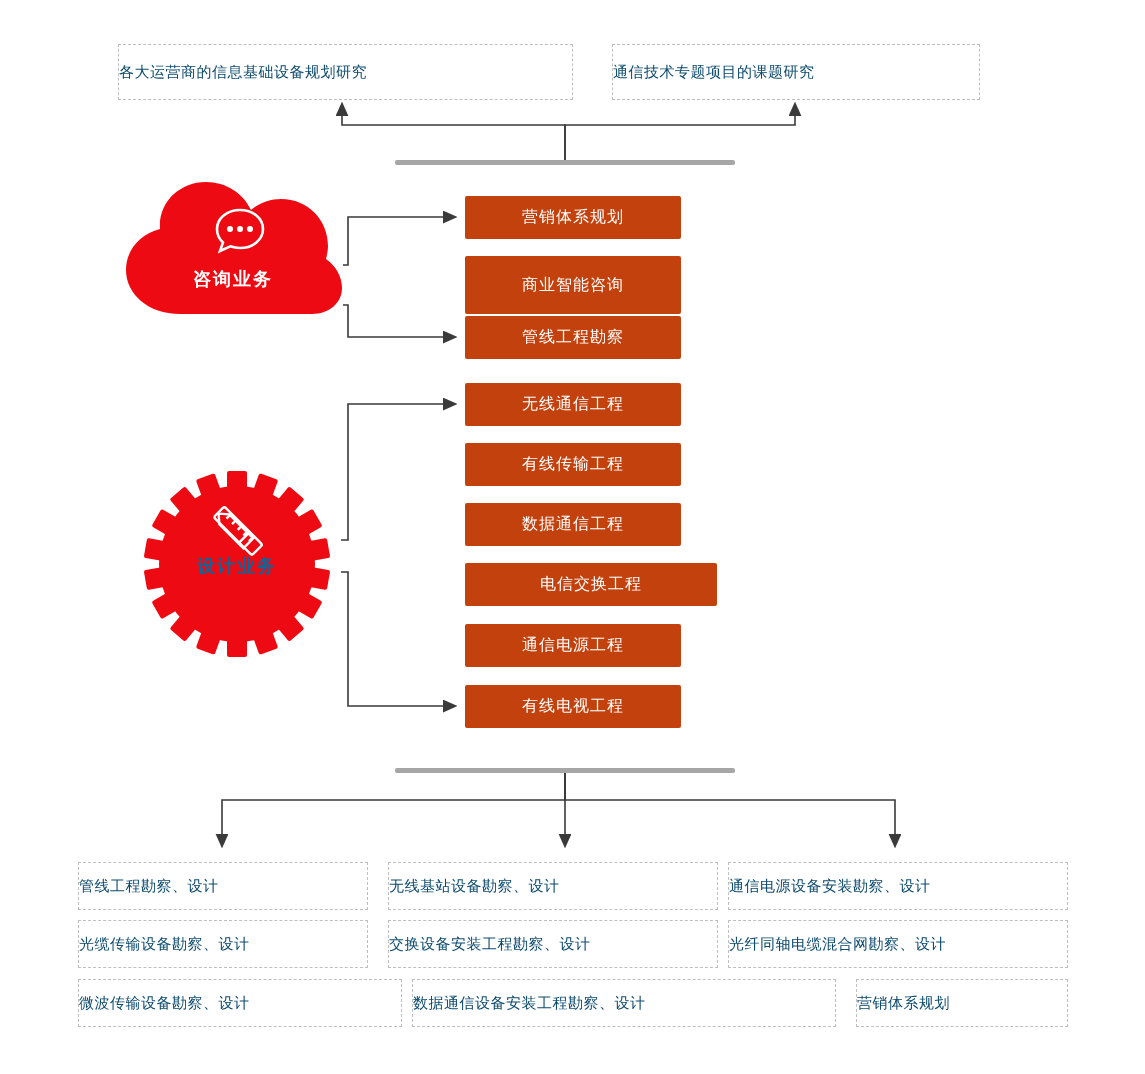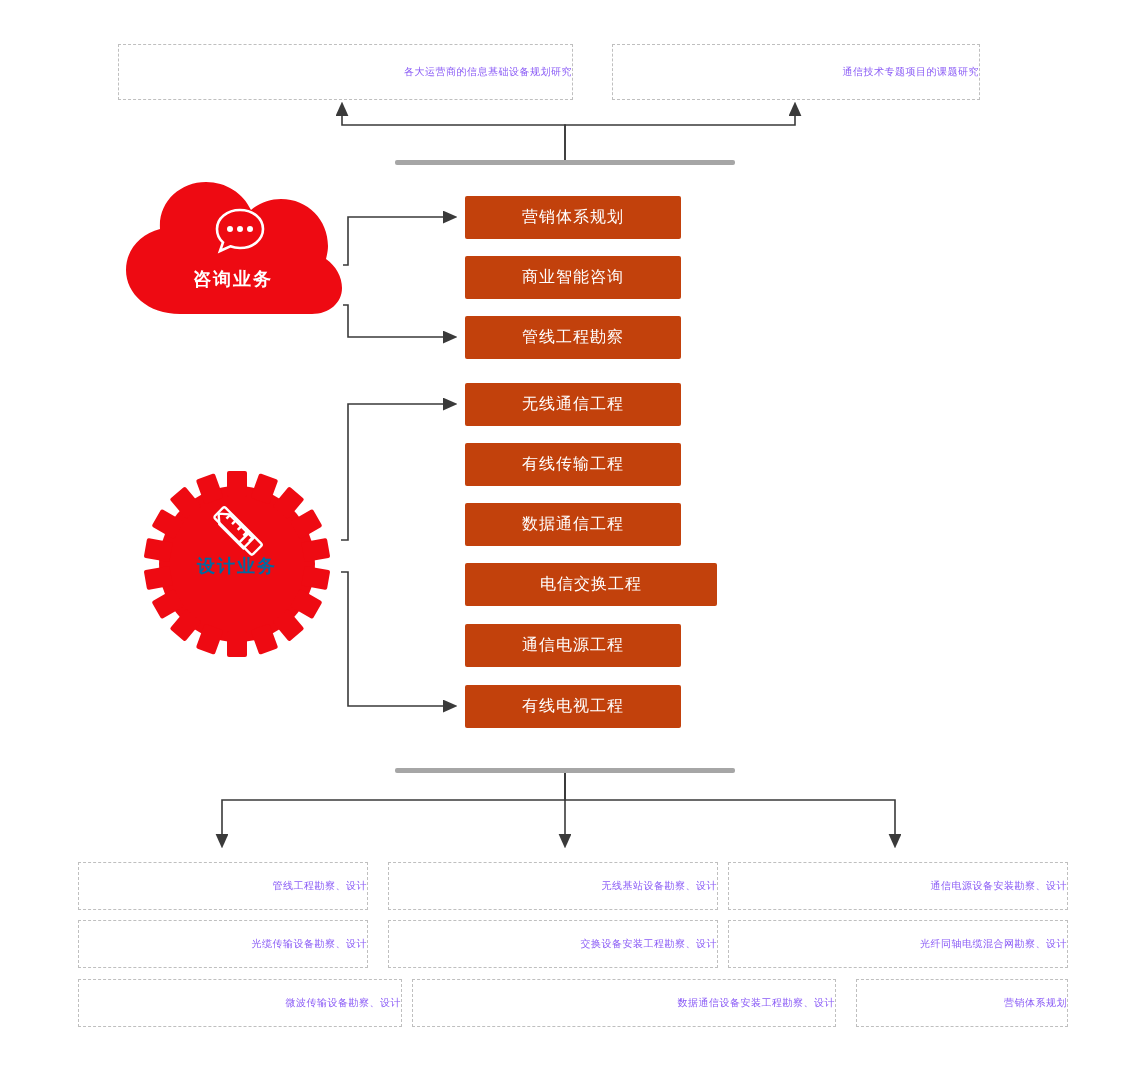--- a/index.html
+++ b/index.html
@@ -28,23 +28,23 @@
   }
 
   
   .dashed-box {
     position: absolute;
     box-sizing: border-box;
     border: 1px dashed #bfbfbf;
     background: #ffffff;
     display: flex;
     align-items: center;
-    justify-content: flex-end;
-    font-size: 10px;
-    color: #8b5cf6;
+    justify-content: flex-start;
+    font-size: 15px;
+    color: #0c4a6e;
     letter-spacing: 0.5px;
     white-space: nowrap;
   }
 
   
   .red-box {
     position: absolute;
     box-sizing: border-box;
     background: #c2410c;
     color: #ffffff;
@@ -239,21 +239,21 @@
           <path d="M24,40 L38,40"></path>
         </g>
       </g>
     </svg>
     <div class="gear-label">设计业务</div>
   </div>
 
   <div class="red-box" style="left:465px; top:196px; width:216px; height:43px;">
     <span>营销体系规划</span>
   </div>
-  <div class="red-box" style="left:465px; top:256px; width:216px; height:43px;">
+  <div class="red-box" style="left:465px; top:256px; width:216px; height:58px;">
     <span>商业智能咨询</span>
   </div>
   <div class="red-box" style="left:465px; top:316px; width:216px; height:43px;">
     <span>管线工程勘察</span>
   </div>
 
   <div class="red-box" style="left:465px; top:383px; width:216px; height:43px;">
     <span>无线通信工程</span>
   </div>
   <div class="red-box" style="left:465px; top:443px; width:216px; height:43px;">

